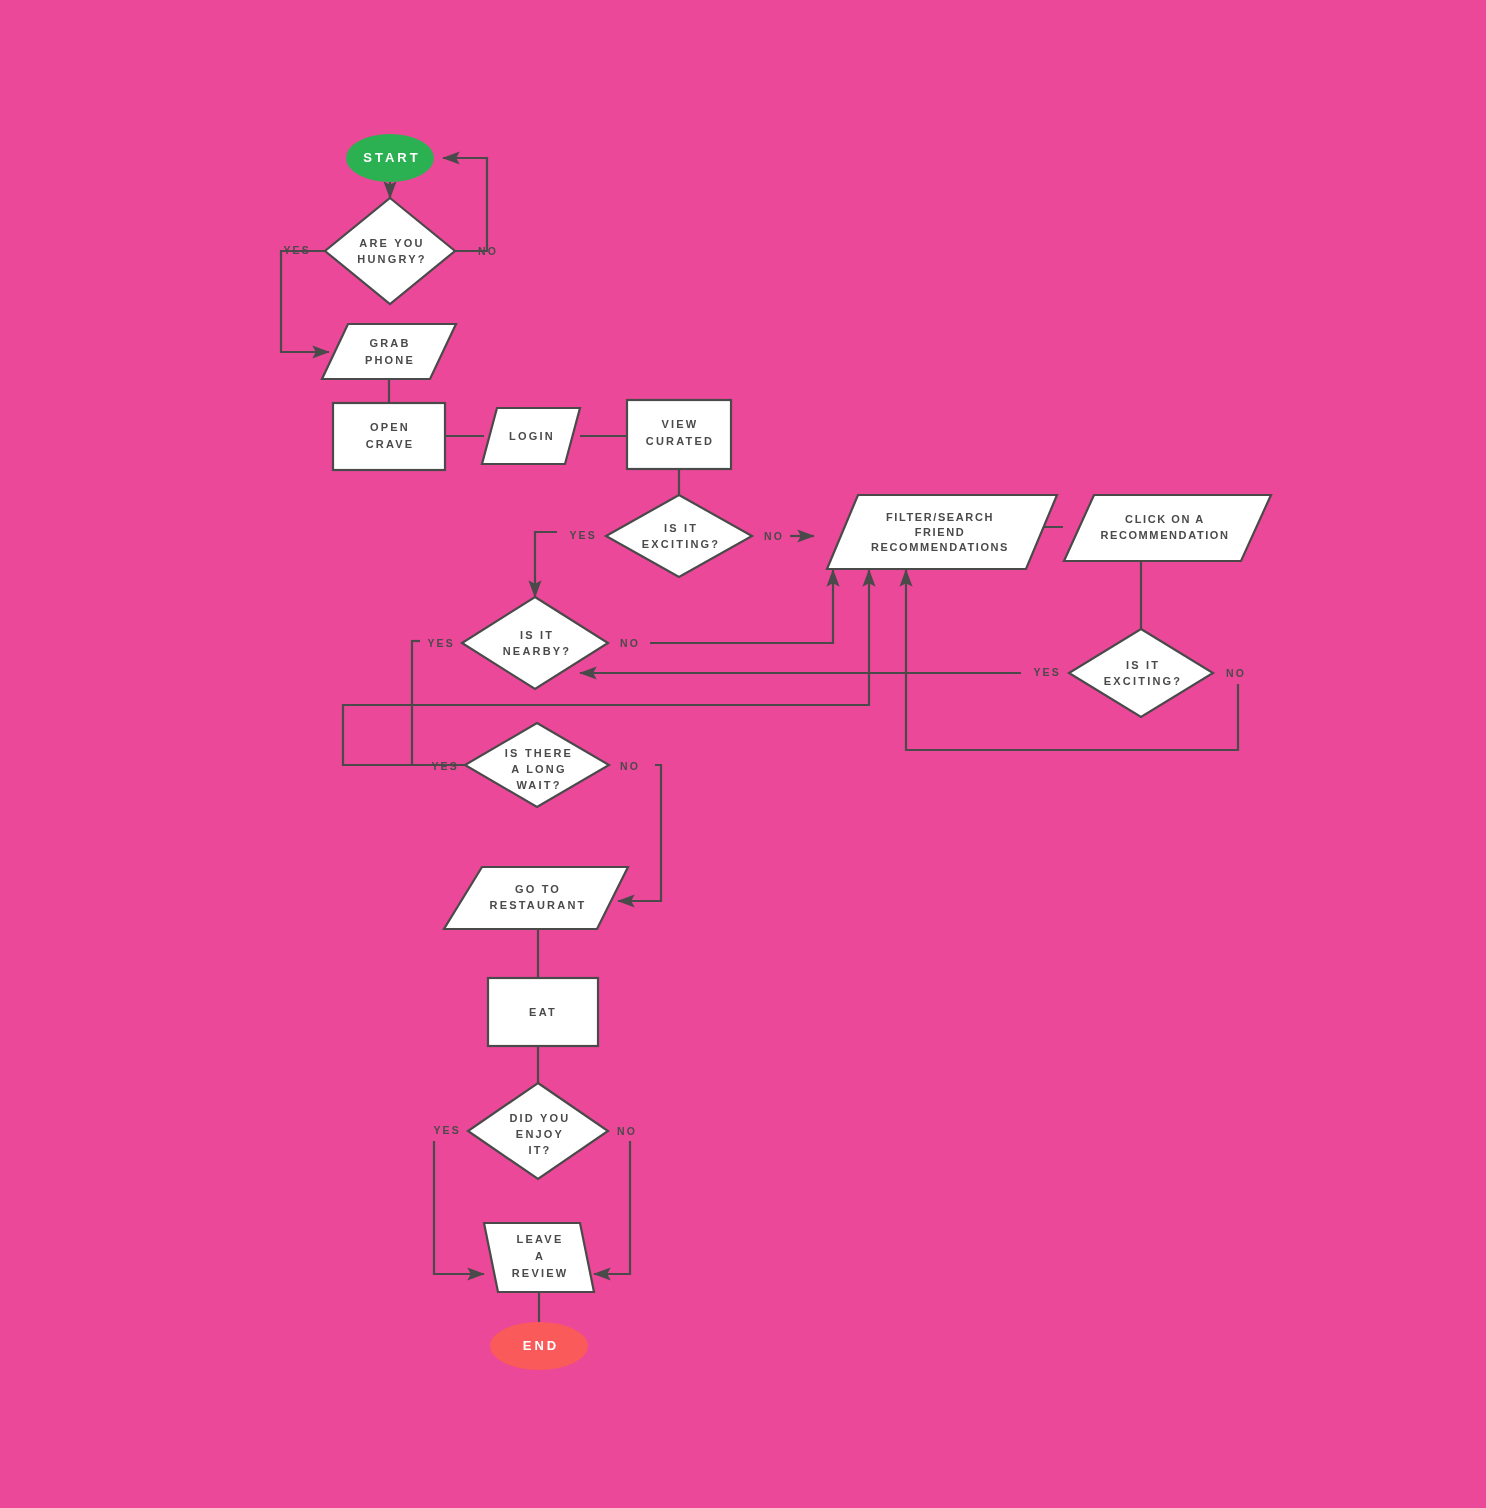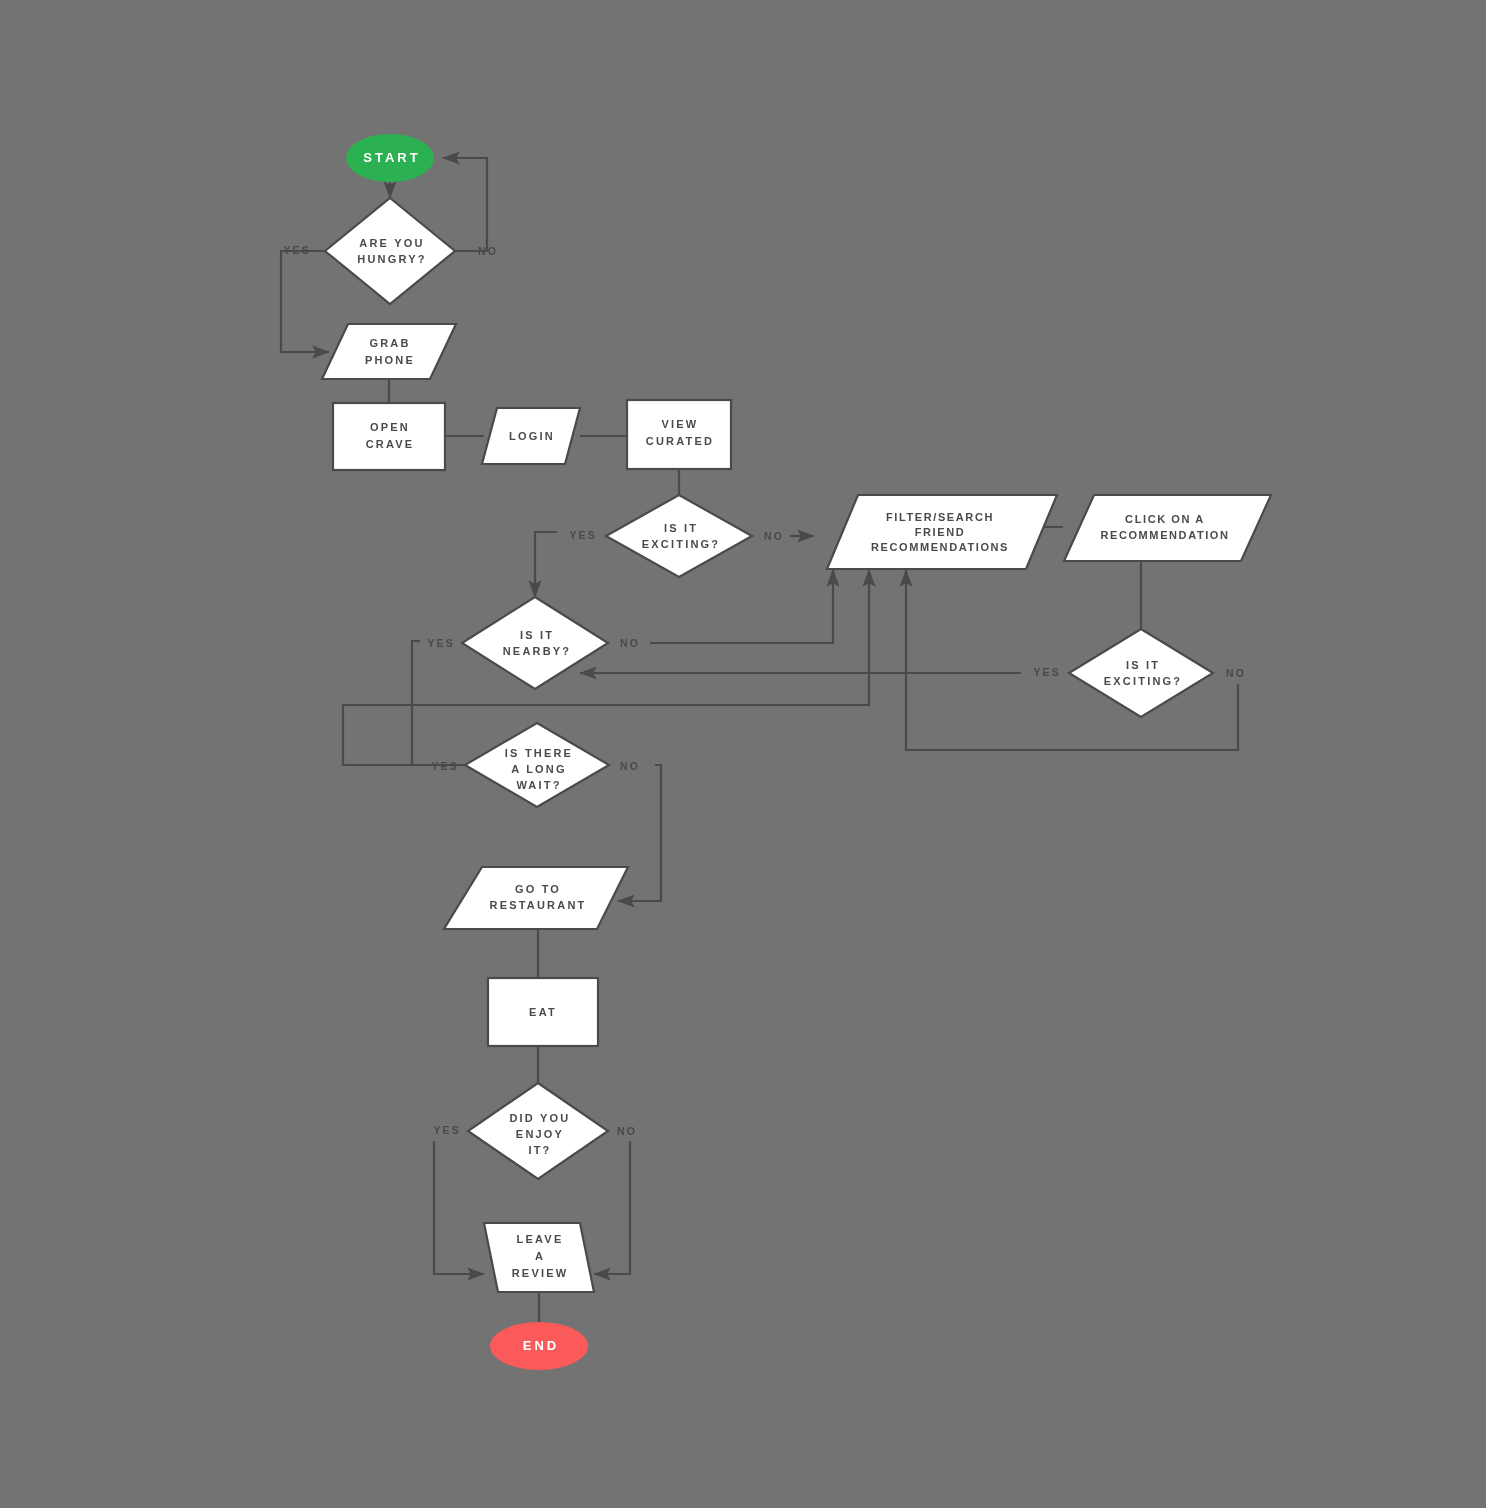--- a/index.html
+++ b/index.html
@@ -1,20 +1,20 @@
 <!DOCTYPE html>
 <html><head>
 <meta charset="utf-8">
 <style>
   html,body{margin:0;padding:0;background:#ffffff;}
   body{
     font-family:"Liberation Sans", sans-serif;
     width:1486px;height:1508px;overflow:hidden;
   }
-  #stage{position:relative;width:1486px;height:1508px;background:#737373;}
+  #stage{position:relative;width:1486px;height:1508px;background:#ec4899;}
   svg#flow{position:absolute;left:0;top:0;width:1486px;height:1508px;}
   .shape-stroke{fill:#ffffff;stroke:#4a4a4a;stroke-width:2.2;}
   .edge{fill:none;stroke:#4a4a4a;stroke-width:2.2;stroke-linecap:butt;stroke-linejoin:miter;}
   .node-label{
     font-family:"Liberation Sans", sans-serif;
     font-size:11px;font-weight:bold;letter-spacing:2.2px;
     fill:#4a4a4a;text-anchor:middle;dominant-baseline:middle;
     text-transform:uppercase;
   }
   .node-label.tight{letter-spacing:1.6px;}

